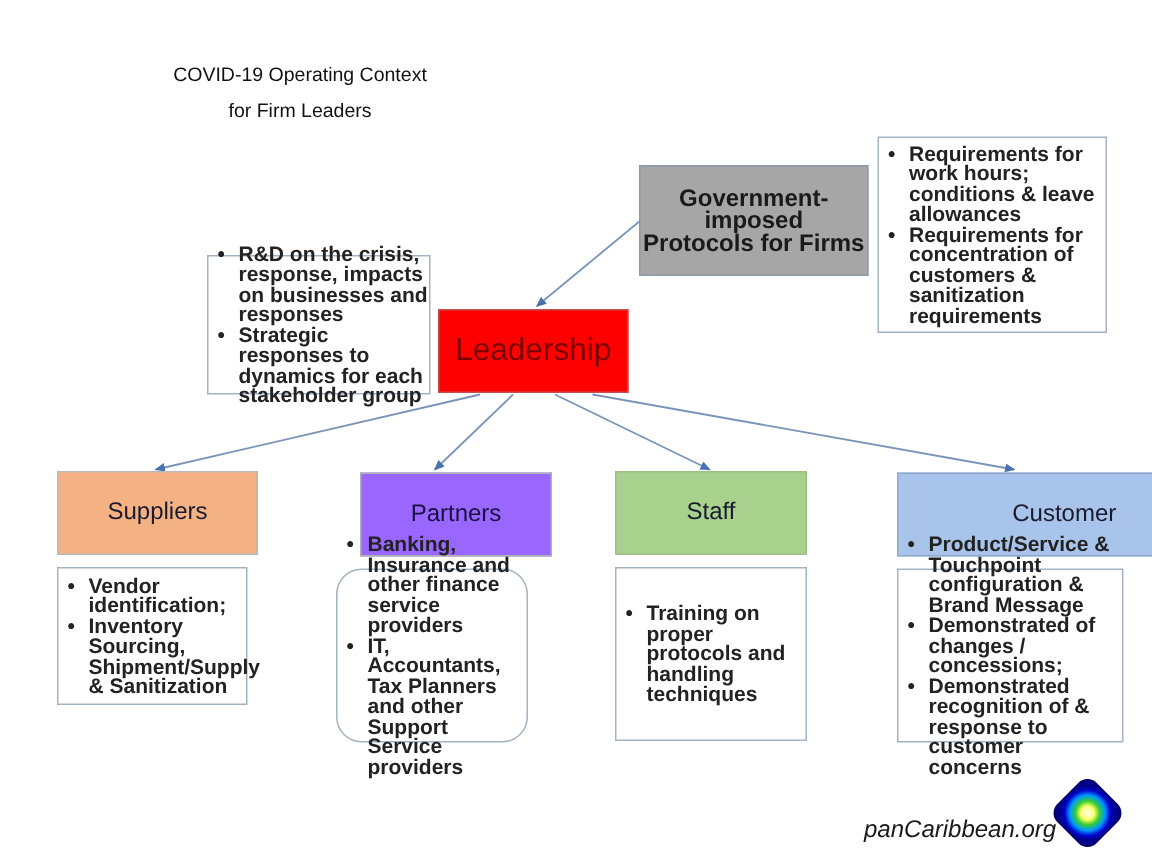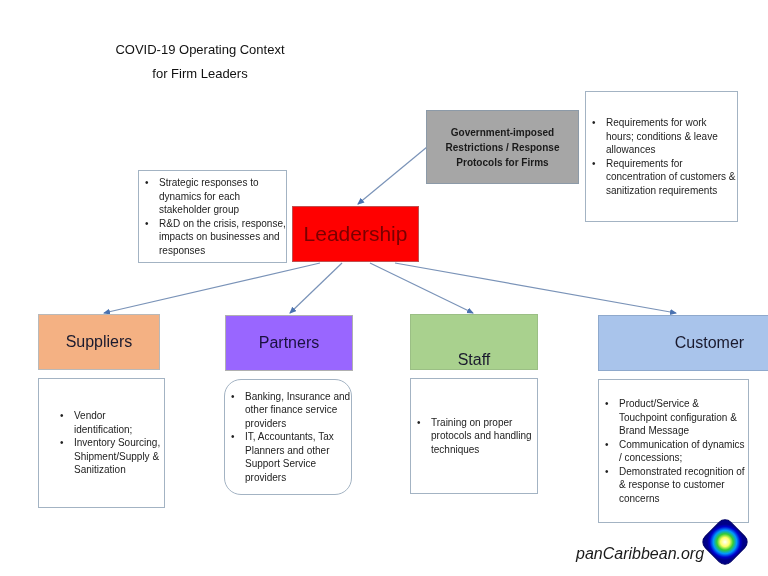--- a/index.html
+++ b/index.html
@@ -11,47 +11,47 @@
   .title {
     left: 60px; top: 38px; width: 280px; text-align: center;
     font-size: 13px; line-height: 24px; color: #111;
   }
   .node {
     display: flex; align-items: center; justify-content: center; text-align: center;
     border: 1px solid #8a9bb3;
   }
   .gov {
     left: 426px; top: 110px; width: 153px; height: 74px;
-    background: #a6a6a6; font-weight: bold; font-size: 10px; line-height: 15px; color: #1a1a1a;
+    background: #a6a6a6; font-weight: bold; font-size: 16px; line-height: 15px; color: #1a1a1a;
     border-color: #8c9aa8;
   }
   .leader {
     left: 292px; top: 206px; width: 127px; height: 56px;
     background: #ff0000; font-size: 21px; color: #7a0000; border-color: #c05050;
   }
   .stake { font-size: 16px; color: #1a1a2e; height: 56px; }
-  .s-sup { left: 38px; top: 314px; width: 122px; background: #f4b183; border-color: #b9b9b9; }
-  .s-par { left: 225px; top: 315px; width: 128px; background: #9966ff; border-color: #b0b0b0; color: #1a1040; }
-  .s-sta { left: 410px; top: 314px; width: 128px; background: #a9d18e; border-color: #9bbf85; align-items: flex-end; }
+  .s-sup { left: 38px; top: 314px; width: 134px; background: #f4b183; border-color: #b9b9b9; }
+  .s-par { left: 240px; top: 315px; width: 128px; background: #9966ff; border-color: #b0b0b0; color: #1a1040; }
+  .s-sta { left: 410px; top: 314px; width: 128px; background: #a9d18e; border-color: #9bbf85; }
   .s-cus { left: 598px; top: 315px; width: 179px; background: #a9c4eb; border-color: #8fa9cc; padding-left: 44px; }
   .note {
-    background: #fff; border: 1px solid #a3b3c3; font-size: 10px; line-height: 13.5px; color: #222;
-    display: flex; align-items: center;
+    background: #fff; border: 1px solid #a3b3c3; font-size: 14px; line-height: 13.5px; color: #222;
+    display: flex; align-items: center; font-weight: bold;
   }
   .note ul { margin: 0; padding: 0 0 0 20px; list-style: none; }
   .note li { position: relative; padding-left: 0; }
   .note li::before {
     content: "\2022"; position: absolute; left: -14px; top: 0;
   }
   .n-gov { left: 585px; top: 91px; width: 153px; height: 131px; }
   .n-lead { left: 138px; top: 170px; width: 149px; height: 93px; }
-  .n-sup { left: 38px; top: 378px; width: 127px; height: 130px; padding-left: 15px; }
+  .n-sup { left: 38px; top: 378px; width: 127px; height: 92px; }
   .n-par { left: 224px; top: 379px; width: 128px; height: 116px; border-radius: 17px; }
   .n-sta { left: 410px; top: 378px; width: 128px; height: 116px; }
-  .n-cus { left: 598px; top: 379px; width: 151px; height: 144px; }
+  .n-cus { left: 598px; top: 379px; width: 151px; height: 116px; }
   svg.links { position: absolute; left: 0; top: 0; width: 768px; height: 576px; pointer-events: none; }
   .brand {
     left: 576px; top: 545px; font-style: italic; font-size: 16px; color: #1a1a1a;
   }
   .logo { left: 694px; top: 514px; width: 62px; height: 56px; }
 </style>
 </head>
 <body>
 
 <div class="abs title">
@@ -68,36 +68,35 @@
   <line x1="427" y1="147" x2="358" y2="204" stroke="#7a93b8" stroke-width="1.2" marker-end="url(#arrowhead)"></line>
   <line x1="320" y1="263" x2="104" y2="313" stroke="#7a93b8" stroke-width="1.2" marker-end="url(#arrowhead)"></line>
   <line x1="342" y1="263" x2="290" y2="313" stroke="#7a93b8" stroke-width="1.2" marker-end="url(#arrowhead)"></line>
   <line x1="370" y1="263" x2="473" y2="313" stroke="#7a93b8" stroke-width="1.2" marker-end="url(#arrowhead)"></line>
   <line x1="395" y1="263" x2="676" y2="313" stroke="#7a93b8" stroke-width="1.2" marker-end="url(#arrowhead)"></line>
 </svg>
 
 <div class="abs node gov">
   <div>
     <div>Government-imposed</div>
-    <div>Restrictions / Response</div>
     <div>Protocols for Firms</div>
   </div>
 </div>
 
 <div class="abs note n-gov">
   <ul>
     <li>Requirements for work hours; conditions &amp; leave allowances</li>
     <li>Requirements for concentration of customers &amp; sanitization requirements</li>
   </ul>
 </div>
 
 <div class="abs note n-lead">
   <ul>
+    <li>R&amp;D on the crisis, response, impacts on businesses  and responses</li>
     <li>Strategic responses  to dynamics for each stakeholder group</li>
-    <li>R&amp;D on the crisis, response, impacts on businesses  and responses</li>
   </ul>
 </div>
 
 <div class="abs node leader">
   <span>Leadership</span>
 </div>
 
 <div class="abs node stake s-sup">
   <span>Suppliers</span>
 </div>
@@ -124,21 +123,21 @@
   </ul>
 </div>
 <div class="abs note n-sta">
   <ul>
     <li>Training on proper protocols and handling techniques</li>
   </ul>
 </div>
 <div class="abs note n-cus">
   <ul>
     <li>Product/Service &amp; Touchpoint configuration &amp; Brand Message</li>
-    <li>Communication of dynamics / concessions;</li>
+    <li>Demonstrated of changes / concessions;</li>
     <li>Demonstrated recognition of &amp; response to customer concerns</li>
   </ul>
 </div>
 
 <div class="abs brand">panCaribbean.org</div>
 
 <div class="abs logo">
   <svg width="62" height="56" viewBox="0 0 62 56">
     <defs>
       <radialGradient id="lg" cx="50%" cy="50%" r="50%">

